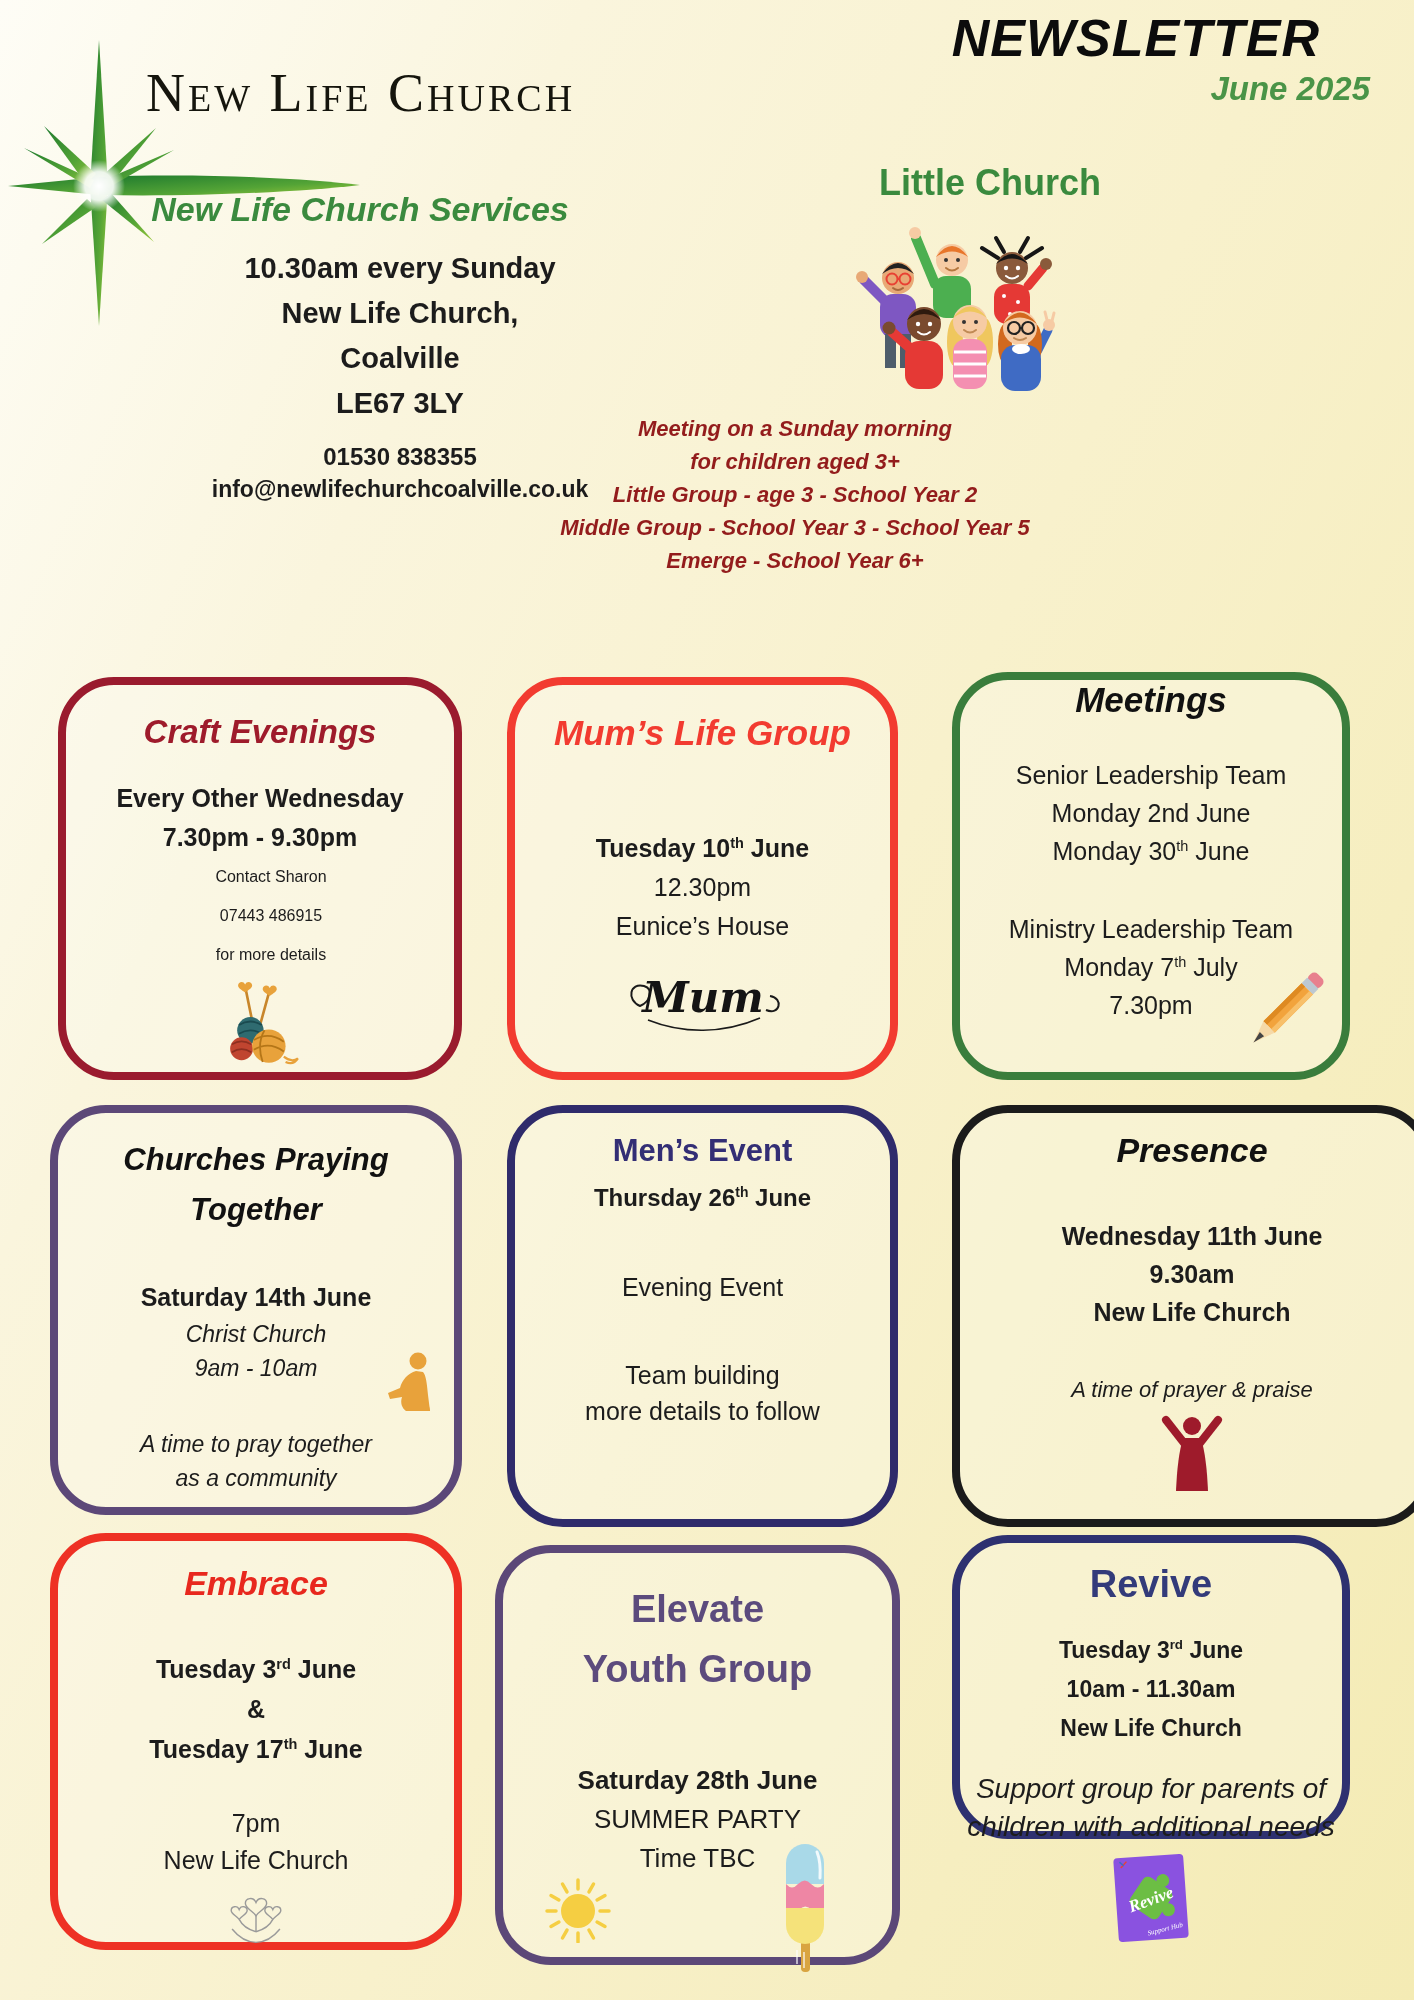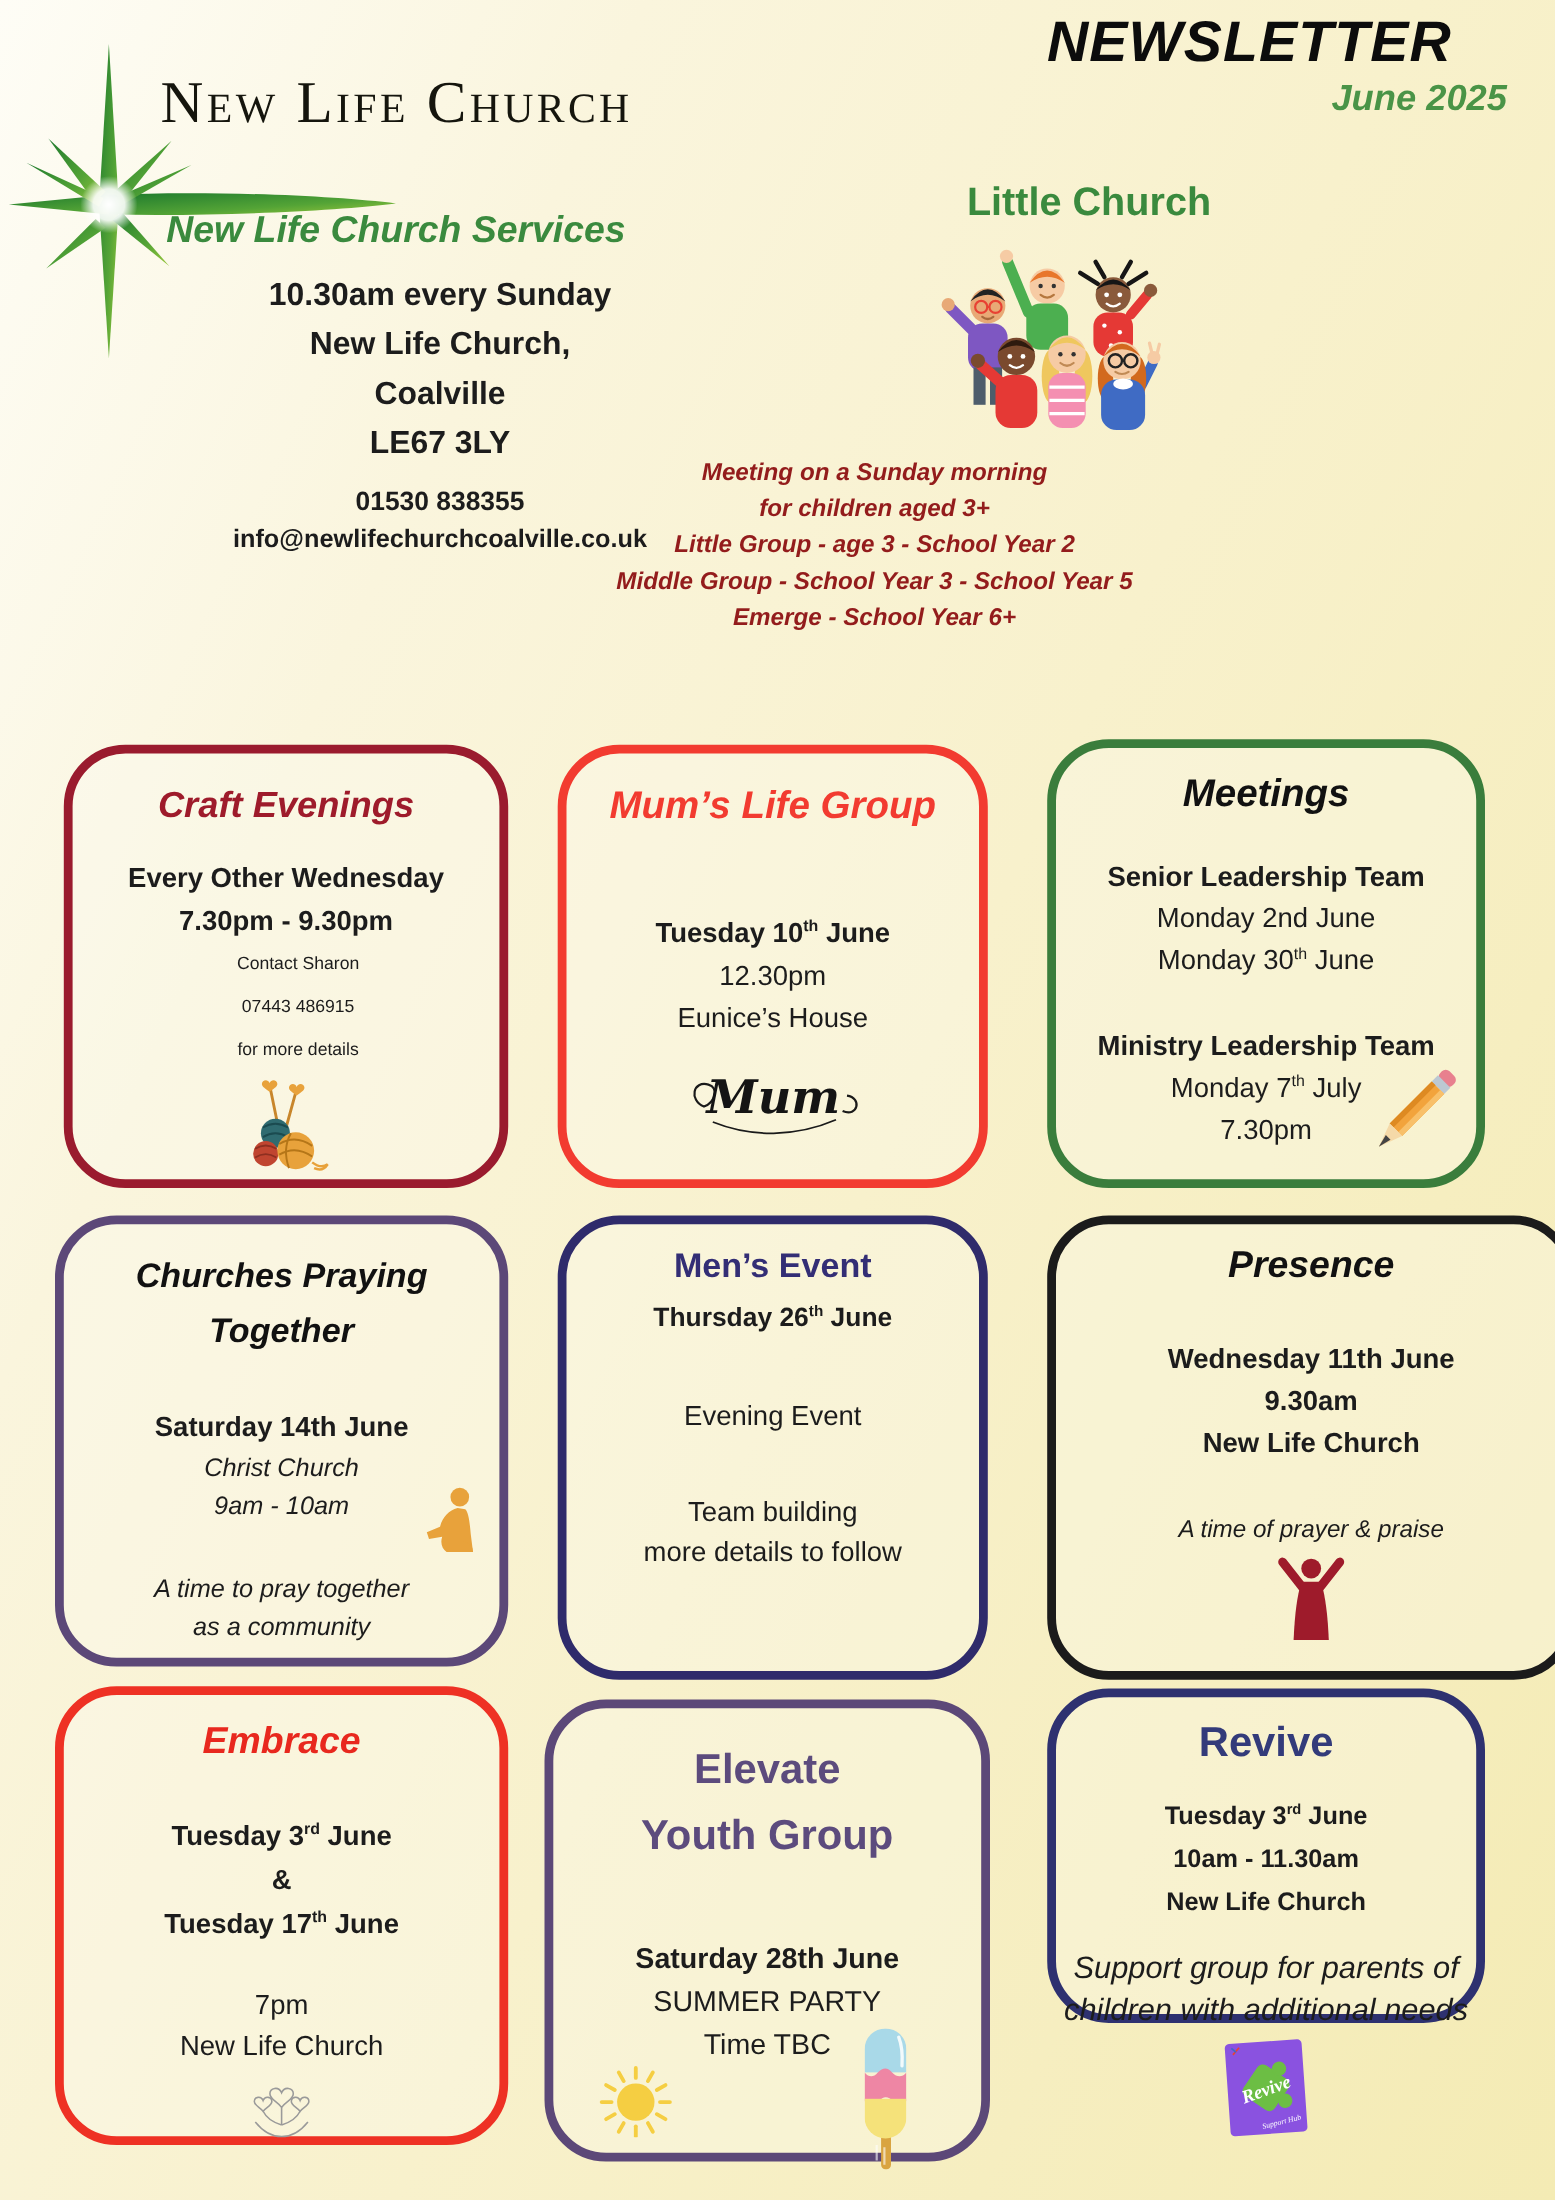--- a/index.html
+++ b/index.html
@@ -45,24 +45,24 @@
   .r25{font-size:16px;line-height:39px;padding-left:22px;}
 
   .craft-title{margin-top:28px;font-size:33px;font-weight:bold;font-style:italic;color:#9E1B2B;}
   .craft-body{margin-top:28px;}
 
   .mums-title{margin-top:28px;font-size:35px;font-weight:bold;font-style:italic;color:#F23B30;}
   .mums-date{margin-top:76px;font-size:25px;font-weight:bold;line-height:39px;}
   .mums-rest{font-size:25px;line-height:39px;}
   .mum-script{margin-top:10px;}
 
-  .meetings-title{margin-top:22px;font-size:35px;font-weight:bold;font-style:italic;color:#111;}
+  .meetings-title{font-size:35px;font-weight:bold;font-style:italic;color:#111;}
   .slt{margin-top:36px;}
   .mlt{margin-top:40px;}
-  .m-heading{font-size:25px;font-weight:bold;line-height:38px;}
+  .m-heading{font-size:25px;font-weight:normal;line-height:38px;}
   .m-line{font-size:25px;line-height:38px;}
   .pencil{position:absolute;right:2px;bottom:8px;}
 
   .churches-title{margin-top:22px;font-size:31px;font-weight:bold;font-style:italic;line-height:50px;color:#111;}
   .churches-date{margin-top:42px;font-size:25px;font-weight:bold;line-height:40px;}
   .churches-it{font-size:23px;font-style:italic;line-height:34px;}
   .churches-tag{margin-top:42px;font-size:23px;font-style:italic;line-height:34px;}
   .praying{position:absolute;right:18px;top:238px;}
 
   .mens-title{margin-top:16px;font-size:31px;font-weight:bold;color:#332E75;line-height:44px;}

